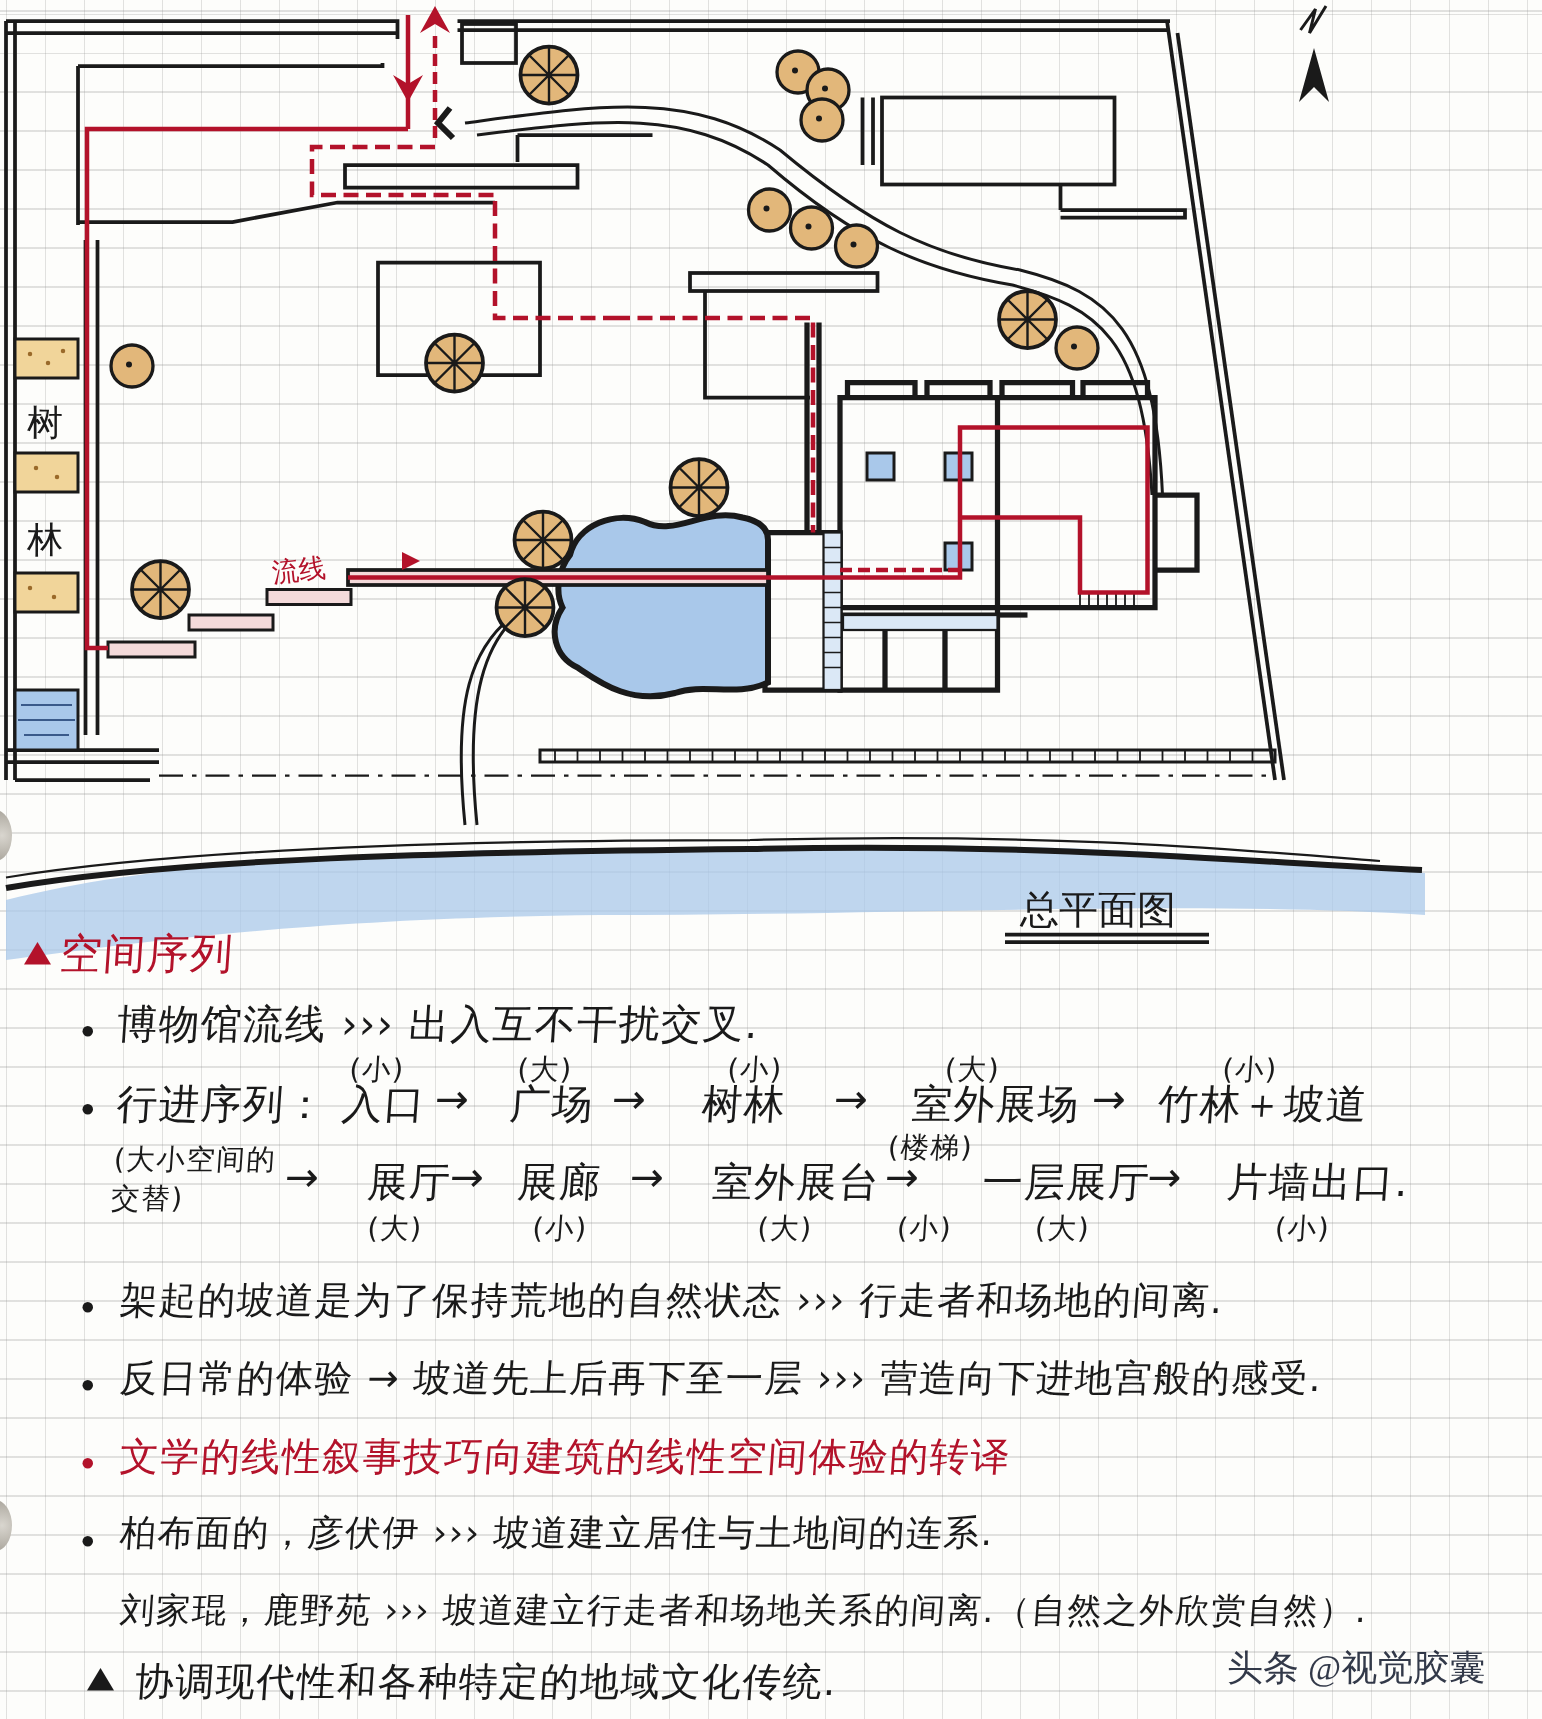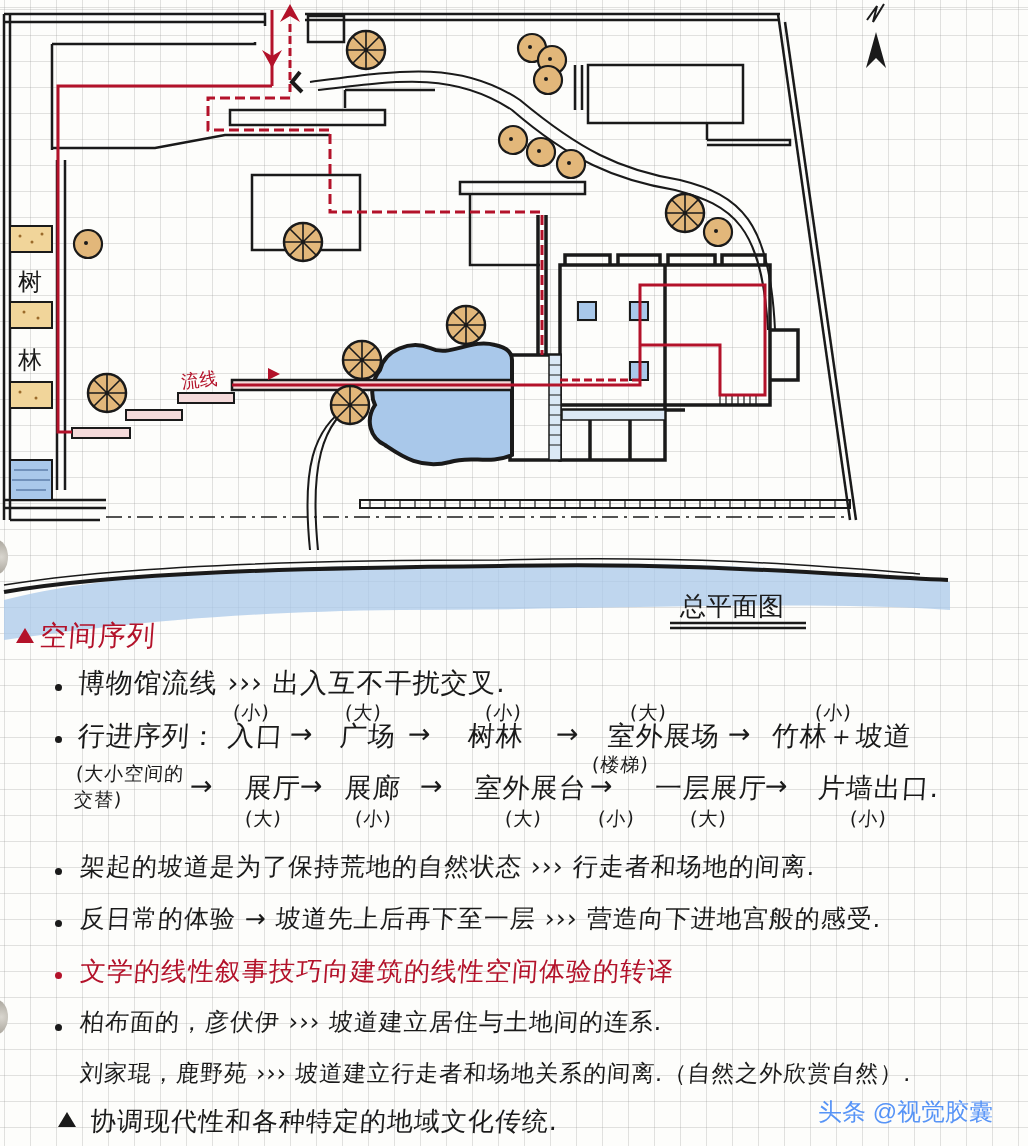--- a/index.html
+++ b/index.html
@@ -12,21 +12,21 @@
   .hole{position:absolute;left:-14px;width:22px;height:34px;border-radius:50%;background:radial-gradient(circle at 70% 50%,#d9d6cf,#9c978d);}
   svg.plan{position:absolute;left:0;top:0;}
   .notes{position:absolute;left:0;top:0;width:1028px;height:1146px;}
   .hw{position:absolute;white-space:nowrap;font-family:"DejaVu Sans",sans-serif;color:#1a1a1a;font-size:27px;letter-spacing:1px;transform:skewX(-4deg);}
   .red{color:#b3122a;}
   .small{font-size:19px;}
   .bullet{position:absolute;width:7px;height:7px;border-radius:50%;background:#1a1a1a;}
   .bullet.red{background:#b3122a;}
   .tri{position:absolute;width:0;height:0;border-left:9px solid transparent;border-right:9px solid transparent;border-bottom:15px solid #b3122a;}
   .tri.dark{border-bottom-color:#1a1a1a;}
-  .watermark{position:absolute;color:#3b82f6;font-size:24px;opacity:0.85;font-family:Liberation Sans, sans-serif;}
+  .watermark{position:absolute;color:#0f172a;font-size:24px;opacity:0.85;font-family:Liberation Serif, serif;}
 </style>
 </head>
 <body>
 
 <div class="paper"></div>
 <div class="hole" style="top:540px"></div>
 <div class="hole" style="top:1000px"></div>
 
 <svg class="plan" width="1028" height="640" viewBox="0 0 1028 640">
   <defs>

